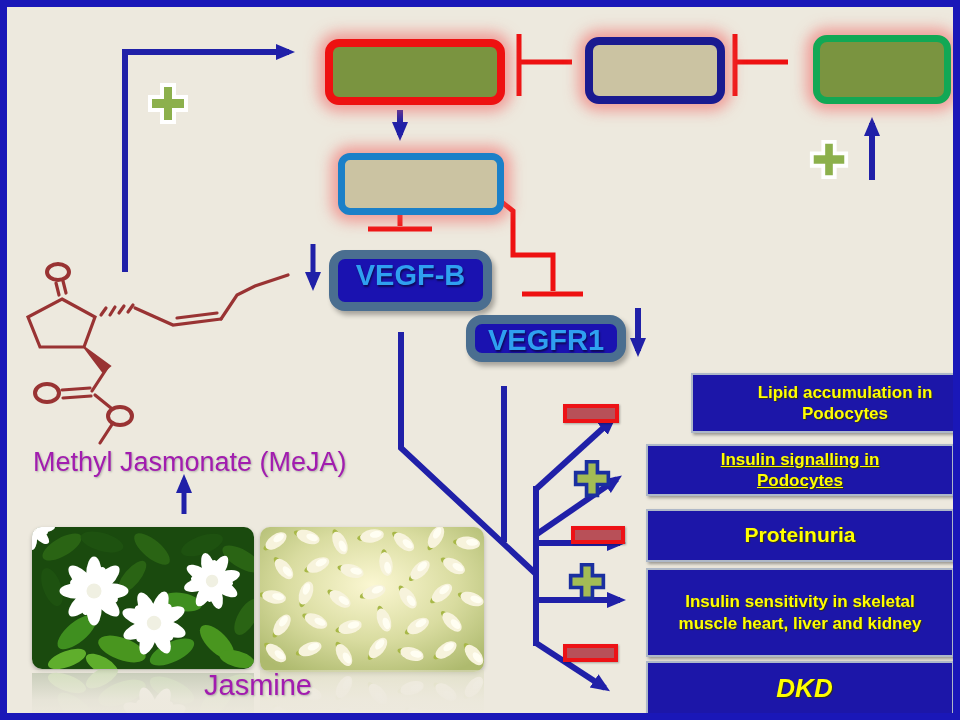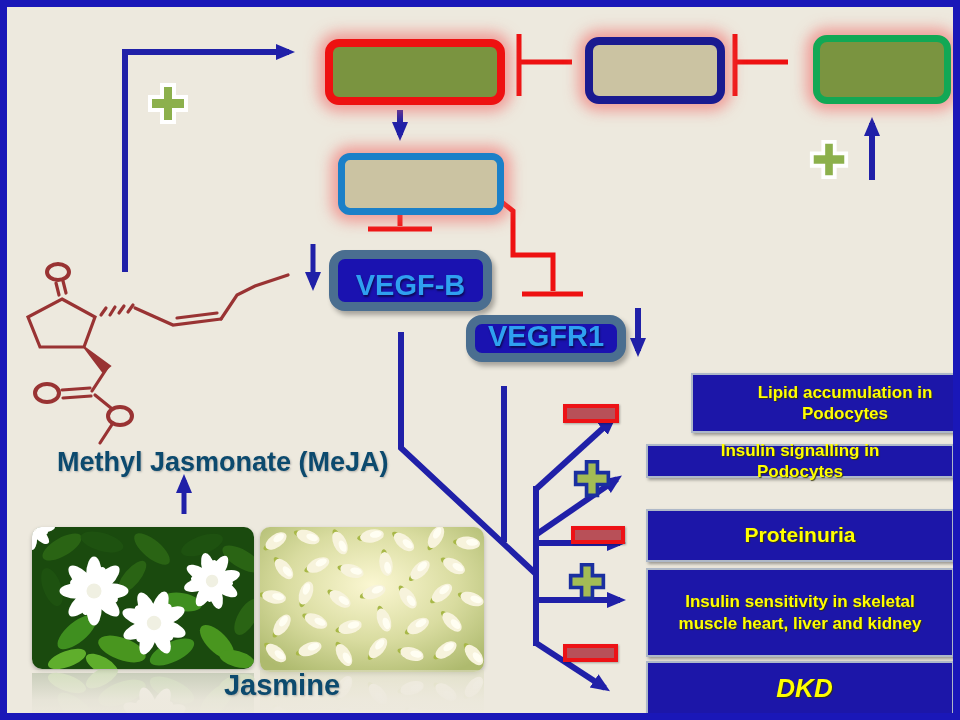--- a/index.html
+++ b/index.html
@@ -9,44 +9,44 @@
   
   .glowR{box-shadow:0 0 14px 7px rgba(243,96,96,.55);}
   
   .topbox{border-radius:14px;box-sizing:border-box;}
   .box-a{left:318px;top:32px;width:180px;height:66px;background:#7A9440;border:8px solid #EE1111;}
   .box-b{left:578px;top:30px;width:140px;height:67px;background:#CBC3A2;border:8px solid #1A1A90;}
   .box-c{left:806px;top:28px;width:138px;height:69px;background:#7A9440;border:7px solid #12A855;}
   .box-d{left:331px;top:146px;width:152px;height:48px;background:#CBC3A2;border:7px solid #1B80C8;border-radius:12px;}
   
   .vbox{background:#1A12B0;border:9px solid #4A6E90;border-radius:16px;color:#2FA0F0;font-weight:bold;
-        font-size:29px;display:flex;align-items:flex-end;justify-content:center;box-sizing:border-box;
+        font-size:29px;display:flex;align-items:flex-start;justify-content:center;box-sizing:border-box;
         text-shadow:1px 2px 2px rgba(0,0,0,.5);box-shadow:3px 4px 5px rgba(0,0,0,.3);}
   .vegfb{left:322px;top:243px;width:163px;height:61px;}
   .vegfr1{left:459px;top:308px;width:160px;height:47px;}
   
   .meja{left:588px;top:184px;width:357px;height:101px;background:#1C16A8;border:6px solid #FFFF00;
         border-radius:22px;box-sizing:border-box;color:#FFFFFF;font-weight:bold;font-size:26px;
         display:flex;flex-direction:column;align-items:center;justify-content:center;line-height:1.35;
         text-shadow:1px 2px 2px rgba(0,0,0,.45);}
   
   .stackbox{left:639px;width:308px;background:#1C16A8;border:2px solid #AEB8C8;box-sizing:border-box;
         color:#FFFF00;font-weight:bold;display:flex;align-items:center;justify-content:center;
         text-align:center;line-height:1.25;text-shadow:1px 1px 1px rgba(50,50,0,.85);
         box-shadow:2px 2px 3px rgba(0,0,0,.35);}
   .ob1{top:366px;height:60px;font-size:17px;margin-left:45px;}
-  .ob2{top:437px;height:34px;font-size:17px;}
+  .ob2{top:437px;height:52px;font-size:17px;text-decoration:underline;}
   .ob3{top:502px;height:53px;font-size:21px;}
   .ob4{top:561px;height:89px;font-size:17px;}
   .ob5{top:654px;height:55px;font-size:26px;font-style:italic;padding-left:9px;}
   .ob1 span{max-width:235px;} .ob2 span{max-width:205px;} .ob4 span{max-width:255px;}
   
   .minus{background:#B85058;border:4px solid #ED1216;box-sizing:border-box;box-shadow:1px 1px 2px rgba(0,0,0,.3);}
   
-  .navylabel{color:#0c4a6e;font-weight:bold;text-shadow:1px 1px 2px rgba(130,130,130,.55);margin-left:24px;}
+  .navylabel{color:#a21caf;font-weight:normal;text-shadow:1px 1px 2px rgba(130,130,130,.55);}
   
   .photo{border-radius:10px;overflow:hidden;box-shadow:0 2px 4px rgba(0,0,0,.25);}
   .reflection{opacity:.32;transform:scaleY(-1);filter:blur(.4px);}
   .refl-fade{background:linear-gradient(to bottom,rgba(237,233,222,.45) 0%,rgba(237,233,222,.9) 60%,#EDE9DE 100%);}
 </style>
 </head>
 <body>
 
 <div id="canvas">
 

